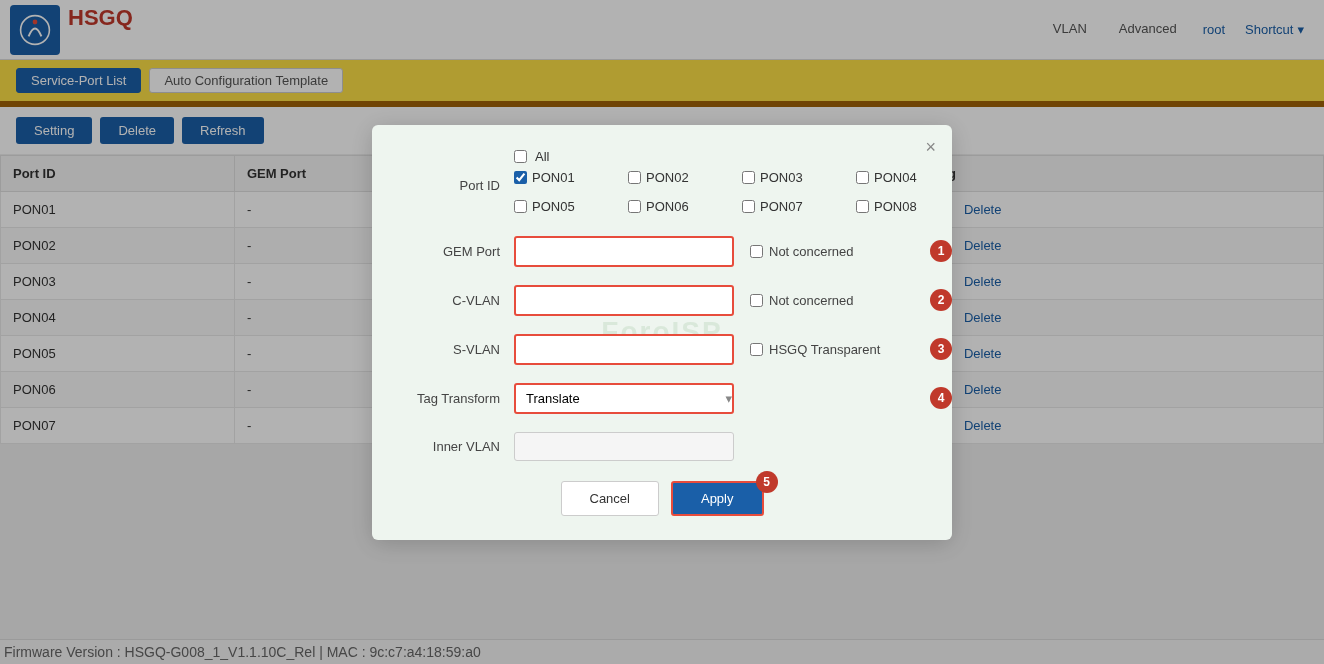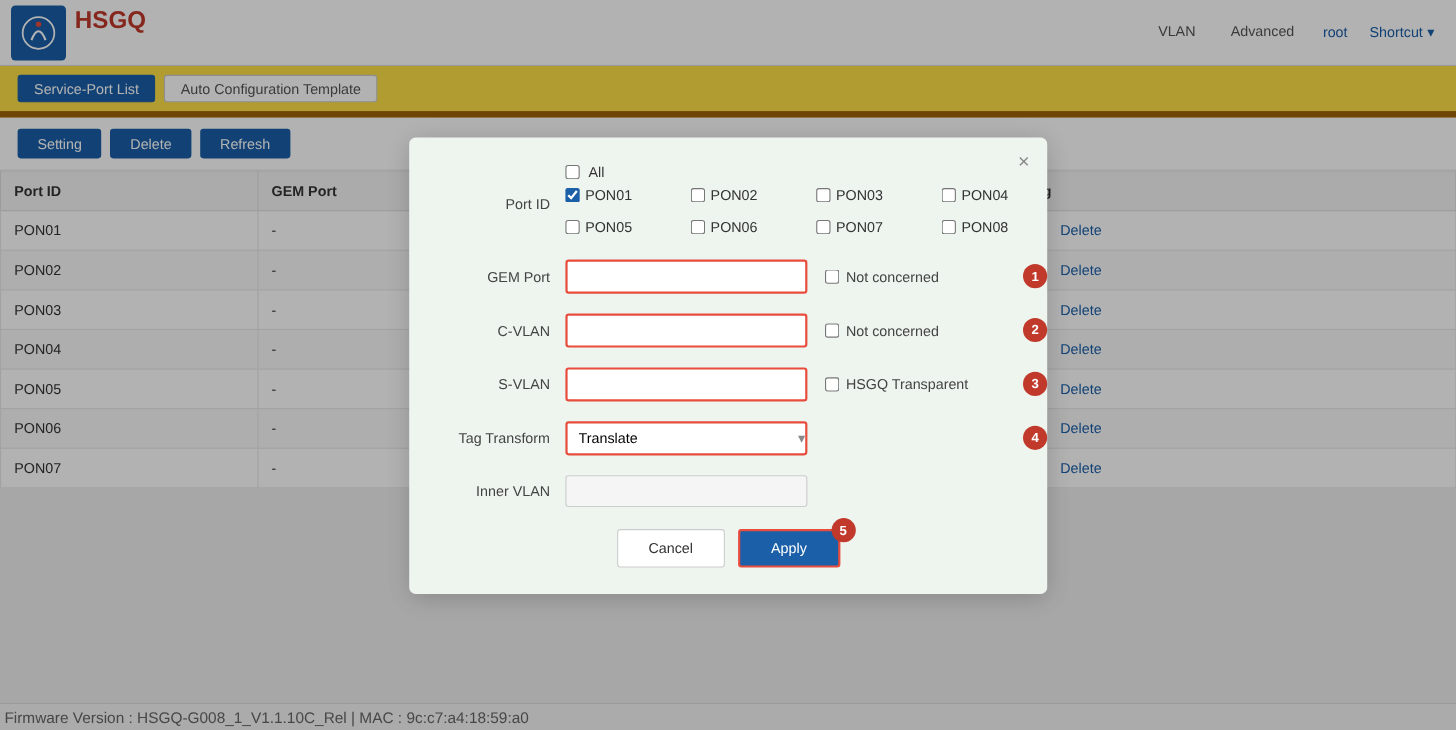--- a/index.html
+++ b/index.html
@@ -256,20 +256,21 @@
       <a>Setting</a>
       <a>Delete</a>
     </td>
   </tr>
       </tbody>
   </table>
 </div>
 
 <div class="overlay">
   <div class="modal" style="position:relative;">
+    <div class="watermark">ForoISP</div>
     <button class="modal-close">×</button>
 
     <div class="port-id-row">
       <div class="form-label">Port ID</div>
       <div style="display:flex;flex-direction:column;gap:6px;">
         <div style="display:flex;align-items:center;gap:8px;">
           <input type="checkbox" style="accent-color: rgb(26, 95, 168);">
           <span>All</span>
         </div>
         <div class="port-row">

